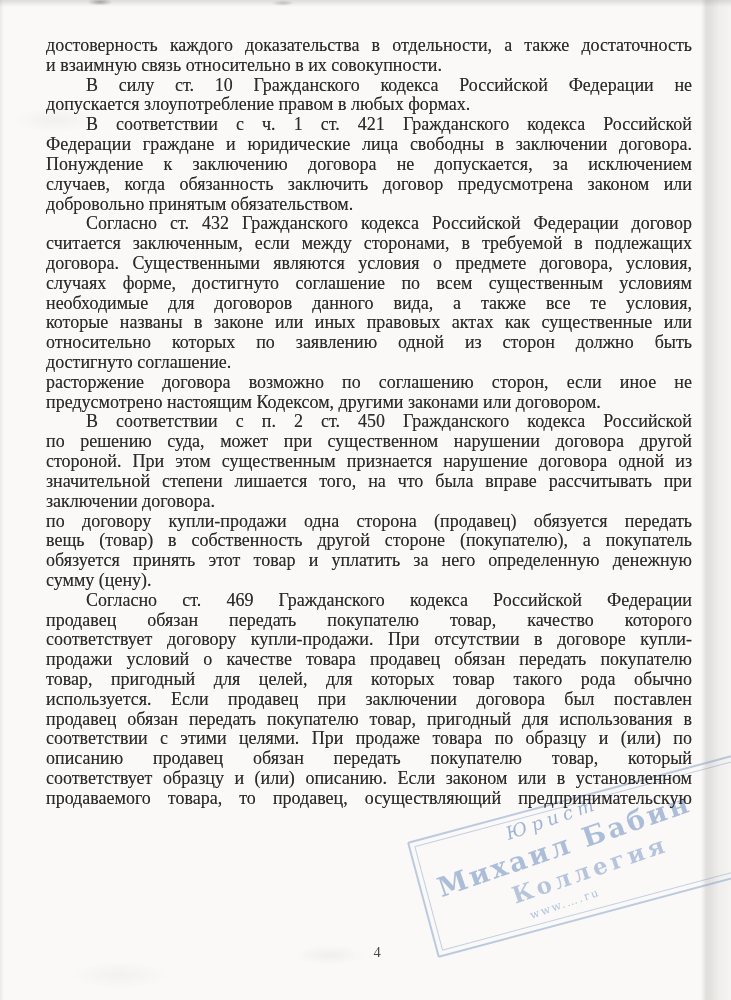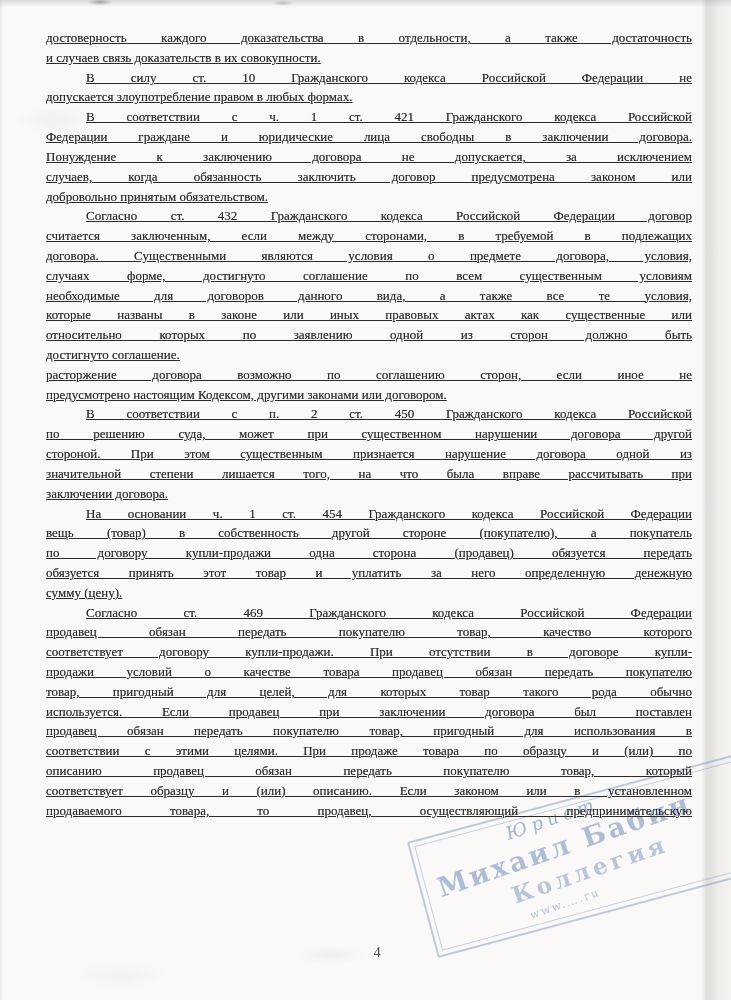--- a/index.html
+++ b/index.html
@@ -66,27 +66,26 @@
     transform: rotate(-4deg);
   }
   .wm-label   { left: 96px; top: 2px;  font-size: 18px; font-style: italic; letter-spacing: 5px; }
   .wm-name    { left: 16px; top: 26px; font-size: 27px; font-weight: bold; letter-spacing: 3px; opacity: 0.85; }
   .wm-line3   { left: 86px; top: 58px; font-size: 23px; font-weight: bold; letter-spacing: 4px; opacity: 0.75; }
   .wm-url     { left: 98px; top: 92px; font-size: 11px; letter-spacing: 2px; opacity: 0.8; }
   
   .doc-text {
     position: absolute;
     left: 46px;
-    top: 28px;
+    top: 36px;
     width: 646px;
     z-index: 2;
-    font-size: 13px;
+    font-size: 18px;
     color: #2c2b2a;
     text-shadow: 0 0 0.5px rgba(44,43,42,0.55);
-    text-decoration: underline;
   }
   .line {
     line-height: 19.82px;
     text-align: justify;
     text-align-last: justify;
     white-space: normal;
   }
   .line.indent { text-indent: 40px; }
   .line.lastline { text-align-last: left; }
   .page-number {
@@ -110,21 +109,21 @@
   <div class="stamp">
     <div class="stamp-inner"></div>
     <div class="wm-text wm-label">Юрист</div>
     <div class="wm-text wm-name">Михаил Бабин</div>
     <div class="wm-text wm-line3">Коллегия</div>
     <div class="wm-text wm-url">www.….ru</div>
   </div>
 
   <div class="doc-text">
       <div class="line">достоверность каждого доказательства в отдельности, а также достаточность</div>
-      <div class="line lastline">и случаев связь доказательств в их совокупности.</div>
+      <div class="line lastline">и взаимную связь относительно в их совокупности.</div>
       <div class="line indent">В силу ст. 10 Гражданского кодекса Российской Федерации не</div>
       <div class="line lastline">допускается злоупотребление правом в любых формах.</div>
       <div class="line indent">В соответствии с ч. 1 ст. 421 Гражданского кодекса Российской</div>
       <div class="line">Федерации граждане и юридические лица свободны в заключении договора.</div>
       <div class="line">Понуждение к заключению договора не допускается, за исключением</div>
       <div class="line">случаев, когда обязанность заключить договор предусмотрена законом или</div>
       <div class="line lastline">добровольно принятым обязательством.</div>
       <div class="line indent">Согласно ст. 432 Гражданского кодекса Российской Федерации договор</div>
       <div class="line">считается заключенным, если между сторонами, в требуемой в подлежащих</div>
       <div class="line">договора. Существенными являются условия о предмете договора, условия,</div>
@@ -133,23 +132,22 @@
       <div class="line">которые названы в законе или иных правовых актах как существенные или</div>
       <div class="line">относительно которых по заявлению одной из сторон должно быть</div>
       <div class="line lastline">достигнуто соглашение.</div>
       <div class="line">расторжение договора возможно по соглашению сторон, если иное не</div>
       <div class="line lastline">предусмотрено настоящим Кодексом, другими законами или договором.</div>
       <div class="line indent">В соответствии с п. 2 ст. 450 Гражданского кодекса Российской</div>
       <div class="line">по решению суда, может при существенном нарушении договора другой</div>
       <div class="line">стороной. При этом существенным признается нарушение договора одной из</div>
       <div class="line">значительной степени лишается того, на что была вправе рассчитывать при</div>
       <div class="line lastline">заключении договора.</div>
-      <div class="line indent">На основании ч. 1 ст. 454 Гражданского кодекса Российской Федерации</div>
+      <div class="line">по договору купли-продажи одна сторона (продавец) обязуется передать</div>
       <div class="line">вещь (товар) в собственность другой стороне (покупателю), а покупатель</div>
-      <div class="line">по договору купли-продажи одна сторона (продавец) обязуется передать</div>
       <div class="line">обязуется принять этот товар и уплатить за него определенную денежную</div>
       <div class="line lastline">сумму (цену).</div>
       <div class="line indent">Согласно ст. 469 Гражданского кодекса Российской Федерации</div>
       <div class="line">продавец обязан передать покупателю товар, качество которого</div>
       <div class="line">соответствует договору купли-продажи. При отсутствии в договоре купли-</div>
       <div class="line">продажи условий о качестве товара продавец обязан передать покупателю</div>
       <div class="line">товар, пригодный для целей, для которых товар такого рода обычно</div>
       <div class="line">используется. Если продавец при заключении договора был поставлен</div>
       <div class="line">продавец обязан передать покупателю товар, пригодный для использования в</div>
       <div class="line">соответствии с этими целями. При продаже товара по образцу и (или) по</div>

